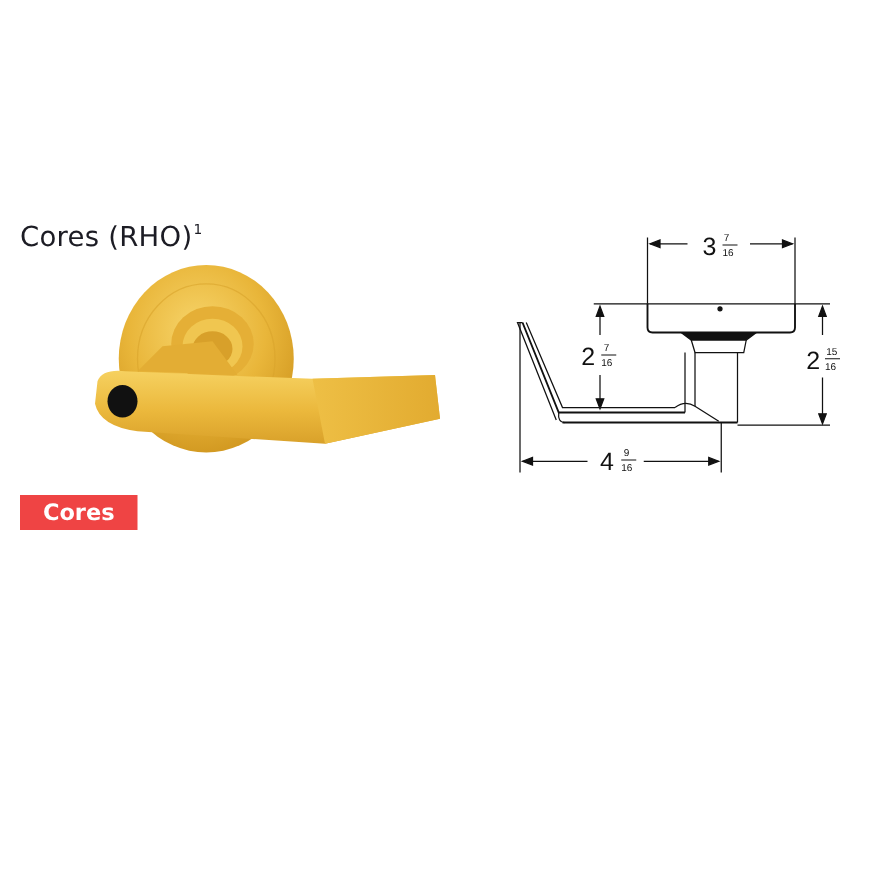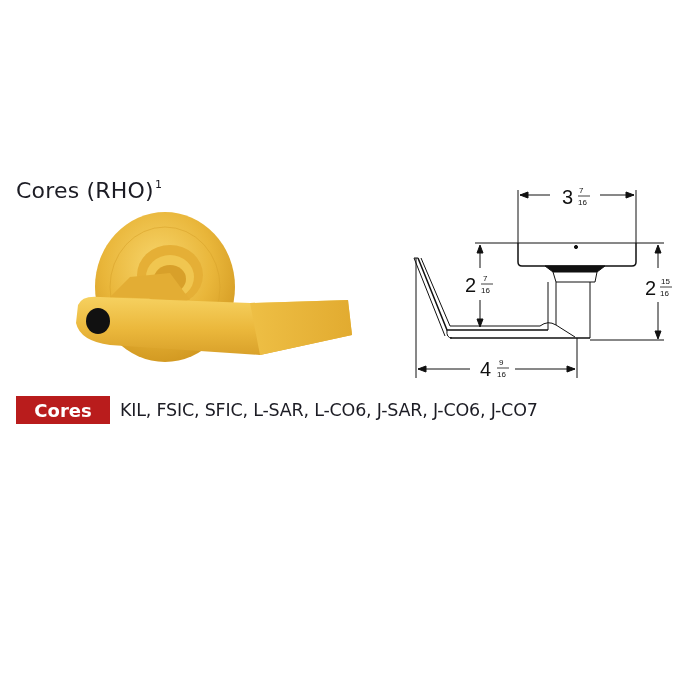--- a/index.html
+++ b/index.html
@@ -7,21 +7,21 @@
   .title {
     position: absolute; left: 16px; top: 178px;
     font-size: 22px; color: #1c1c24; letter-spacing: 0.2px;
     font-family: "DejaVu Sans", sans-serif;
   }
   .title sup { font-size: 11px; position: relative; top: -2px; margin-left: 1px; }
   .product-image { position: absolute; left: 70px; top: 205px; width: 290px; height: 175px; }
   .diagram { position: absolute; left: 405px; top: 180px; width: 280px; height: 200px; }
   .cores-row { position: absolute; left: 16px; top: 396px; height: 28px; display: flex; align-items: center; }
   .cores-badge {
-    background: #b91c1c; color: #ffffff; font-weight: bold; font-size: 18px;
+    background: #ef4444; color: #ffffff; font-weight: bold; font-size: 18px;
     width: 94px; height: 28px; display: flex; align-items: center; justify-content: center;
     font-family: "DejaVu Sans", sans-serif;
   }
   .cores-list {
     margin-left: 10px; font-size: 17.5px; color: #1c1c24;
     font-family: "DejaVu Sans", sans-serif; letter-spacing: -0.2px; white-space: nowrap;
   }
   .dim { font-family: "Liberation Sans", sans-serif; fill: #111; }
 </style>
 </head>
@@ -129,14 +129,13 @@
   <g class="dim">
     <text x="480" y="376" font-size="20">4</text>
     <text x="499" y="365" font-size="8">9</text>
     <line x1="497" y1="368" x2="509" y2="368" stroke="#111" stroke-width="0.8"></line>
     <text x="497" y="377" font-size="8">16</text>
   </g>
 </svg>
 
 <div class="cores-row">
   <div class="cores-badge">Cores</div>
-  <div class="cores-list">KIL, FSIC, SFIC, L-SAR, L-CO6, J-SAR, J-CO6, J-CO7</div>
 </div>
 
 </body></html>

